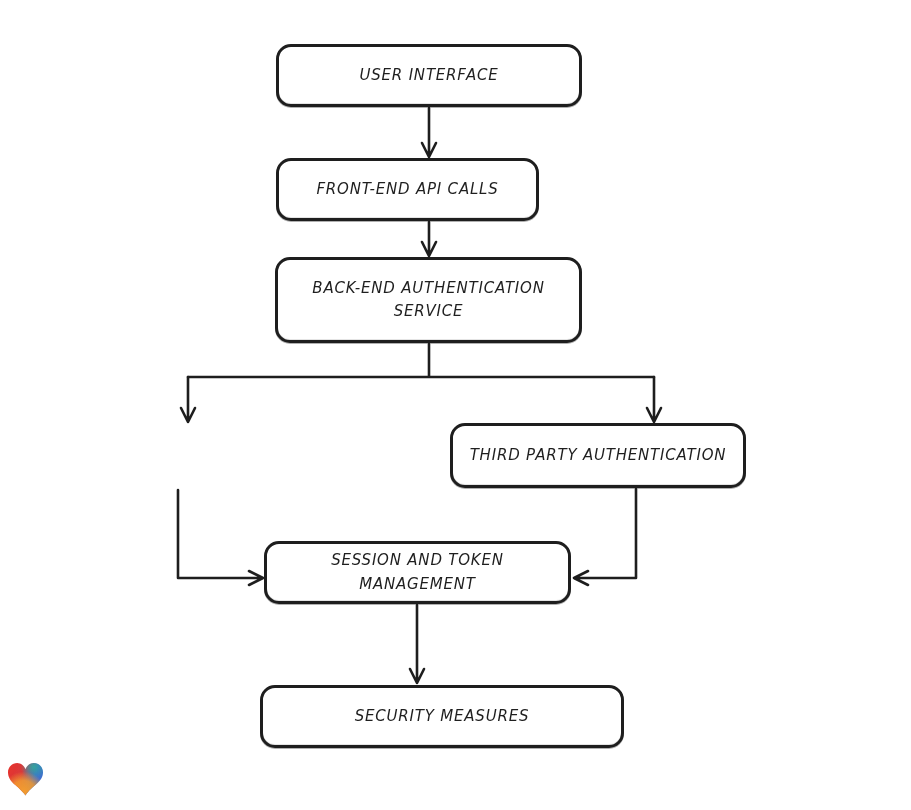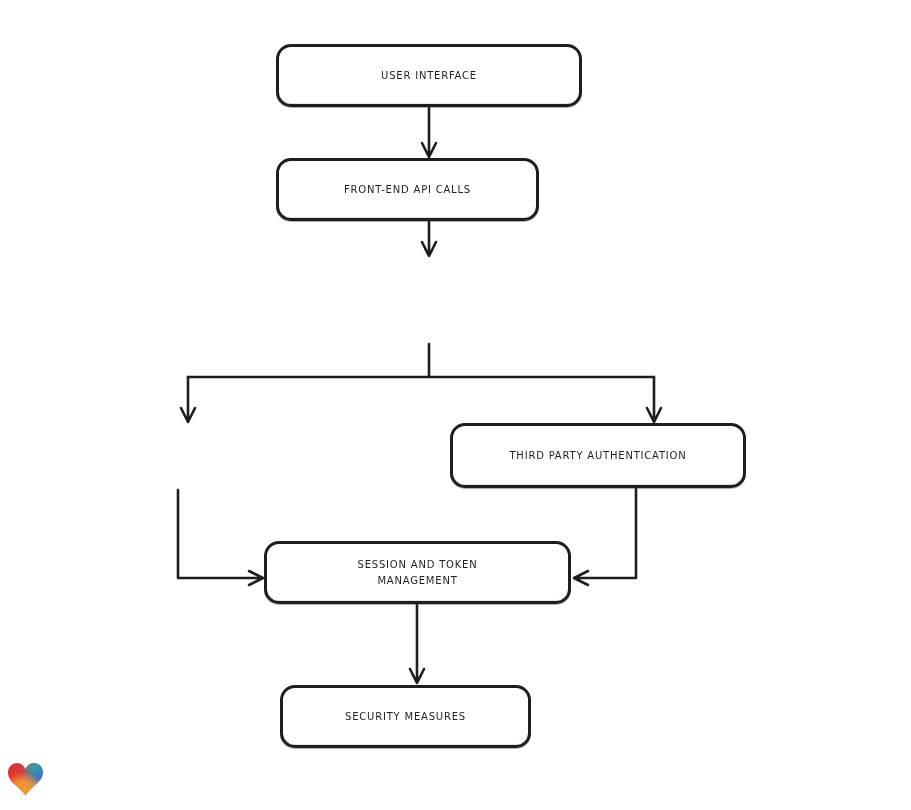--- a/index.html
+++ b/index.html
@@ -28,21 +28,22 @@
     background:#ffffff;
     border:3px solid #1e1e1e;
     border-radius:15px;
     display:flex;
     align-items:center;
     justify-content:center;
     text-align:center;
     box-shadow:0 1px 0 0 rgba(30,30,30,0.35), inset 0 -1px 0 0 rgba(30,30,30,0.12);
   }
   .node-label {
-    font-size:10px;
+    font-size:15px;
+    font-style:italic;
     font-weight:500;
     letter-spacing:0.8px;
     line-height:1.55;
     color:#1f1f1f;
     white-space:pre-line;
     padding:0 14px;
   }
   .logo {
     position:absolute;
     left:8px; top:762px;
@@ -66,32 +67,36 @@
   </svg>
 
   <div class="node" style="left:276px; top:44px;  width:306px; height:63px;">
     <span class="node-label">USER INTERFACE</span>
   </div>
 
   <div class="node" style="left:276px; top:158px; width:263px; height:63px;">
     <span class="node-label">FRONT-END API CALLS</span>
   </div>
 
+  <div class="node" style="left:275px; top:257px; width:307px; height:86px;">
+    <span class="node-label">BACK-END AUTHENTICATION
+SERVICE</span>
+  </div>
 
 
   <div class="node" style="left:450px; top:423px; width:296px; height:65px;">
     <span class="node-label">THIRD PARTY AUTHENTICATION</span>
   </div>
 
   <div class="node" style="left:264px; top:541px; width:307px; height:63px;text-align:center;">
     <span class="node-label">SESSION AND TOKEN
 MANAGEMENT</span>
   </div>
 
-  <div class="node" style="left:280px; top:685px; width:251px; height:63px;">
+  <div class="node" style="left:260px; top:685px; width:364px; height:63px;">
     <span class="node-label">SECURITY MEASURES</span>
   </div>
 
   <svg class="logo" viewBox="0 0 32 30" xmlns="http://www.w3.org/2000/svg" aria-hidden="true">
     <defs>
       <linearGradient id="hg-base" x1="0" y1="0" x2="1" y2="0.3">
         <stop offset="0" stop-color="#e8322a"></stop>
         <stop offset="0.45" stop-color="#d8393c"></stop>
         <stop offset="0.8" stop-color="#3f6ecf"></stop>
         <stop offset="1" stop-color="#3f6ecf"></stop>

